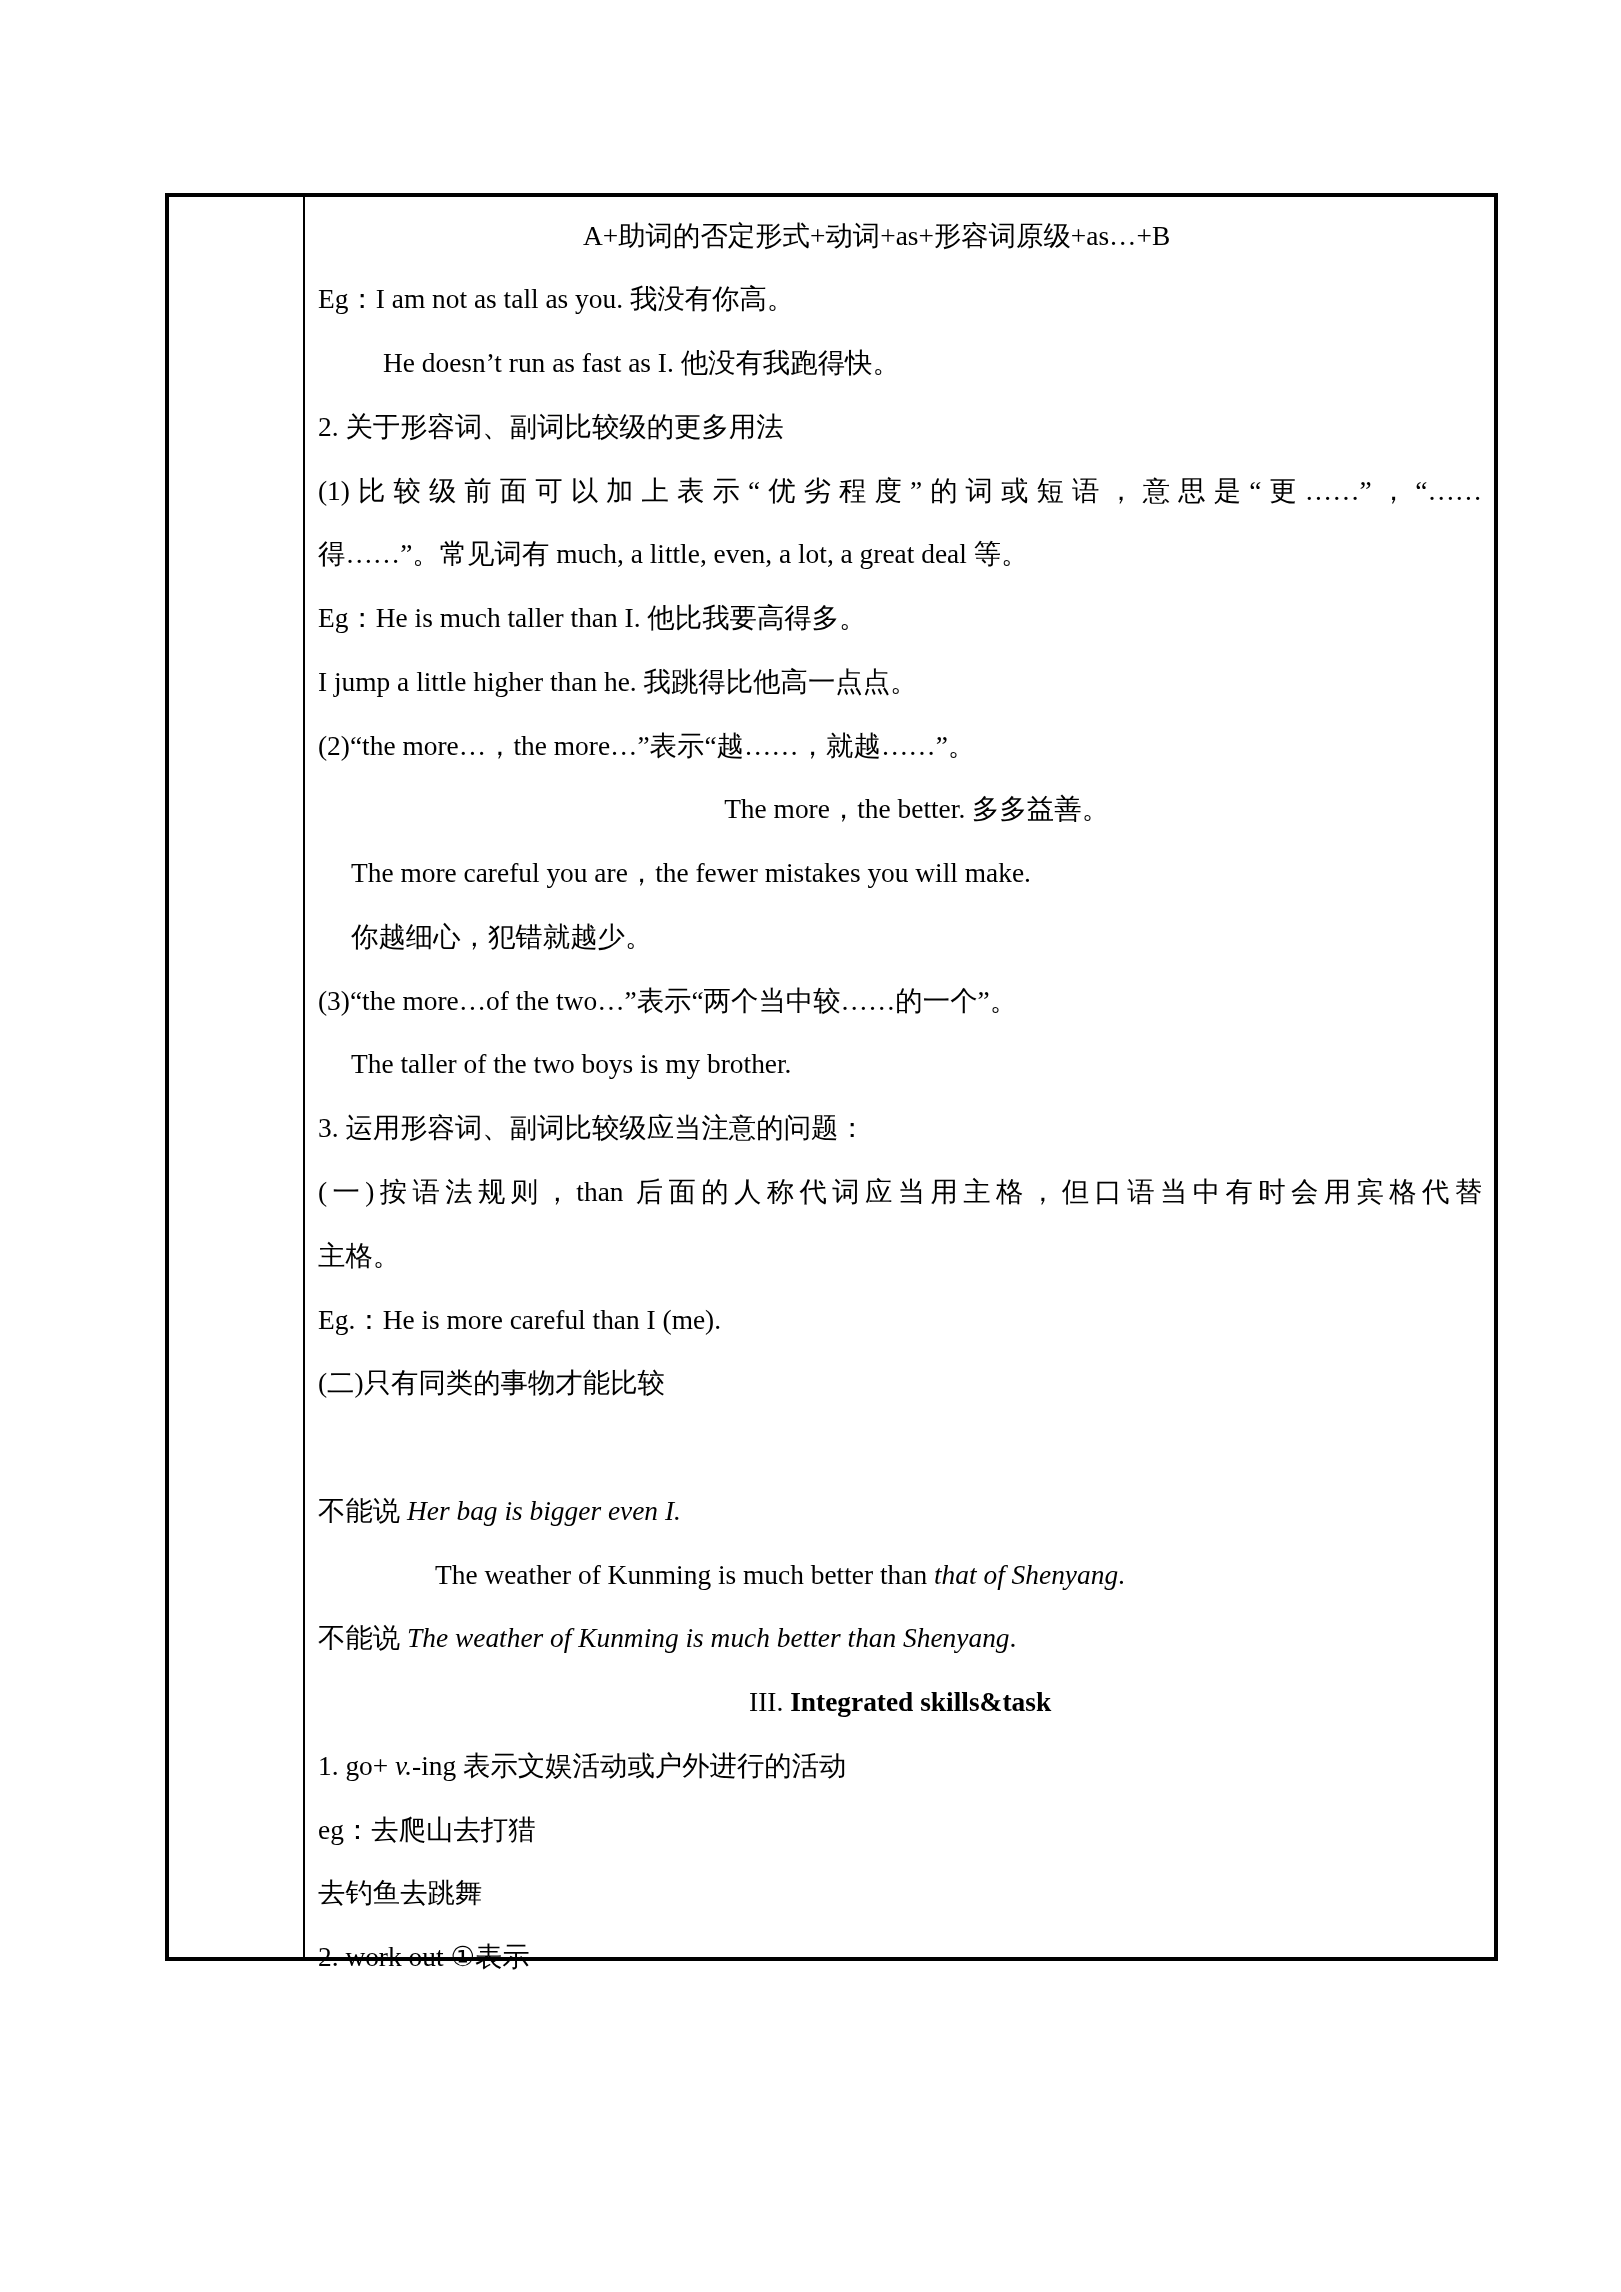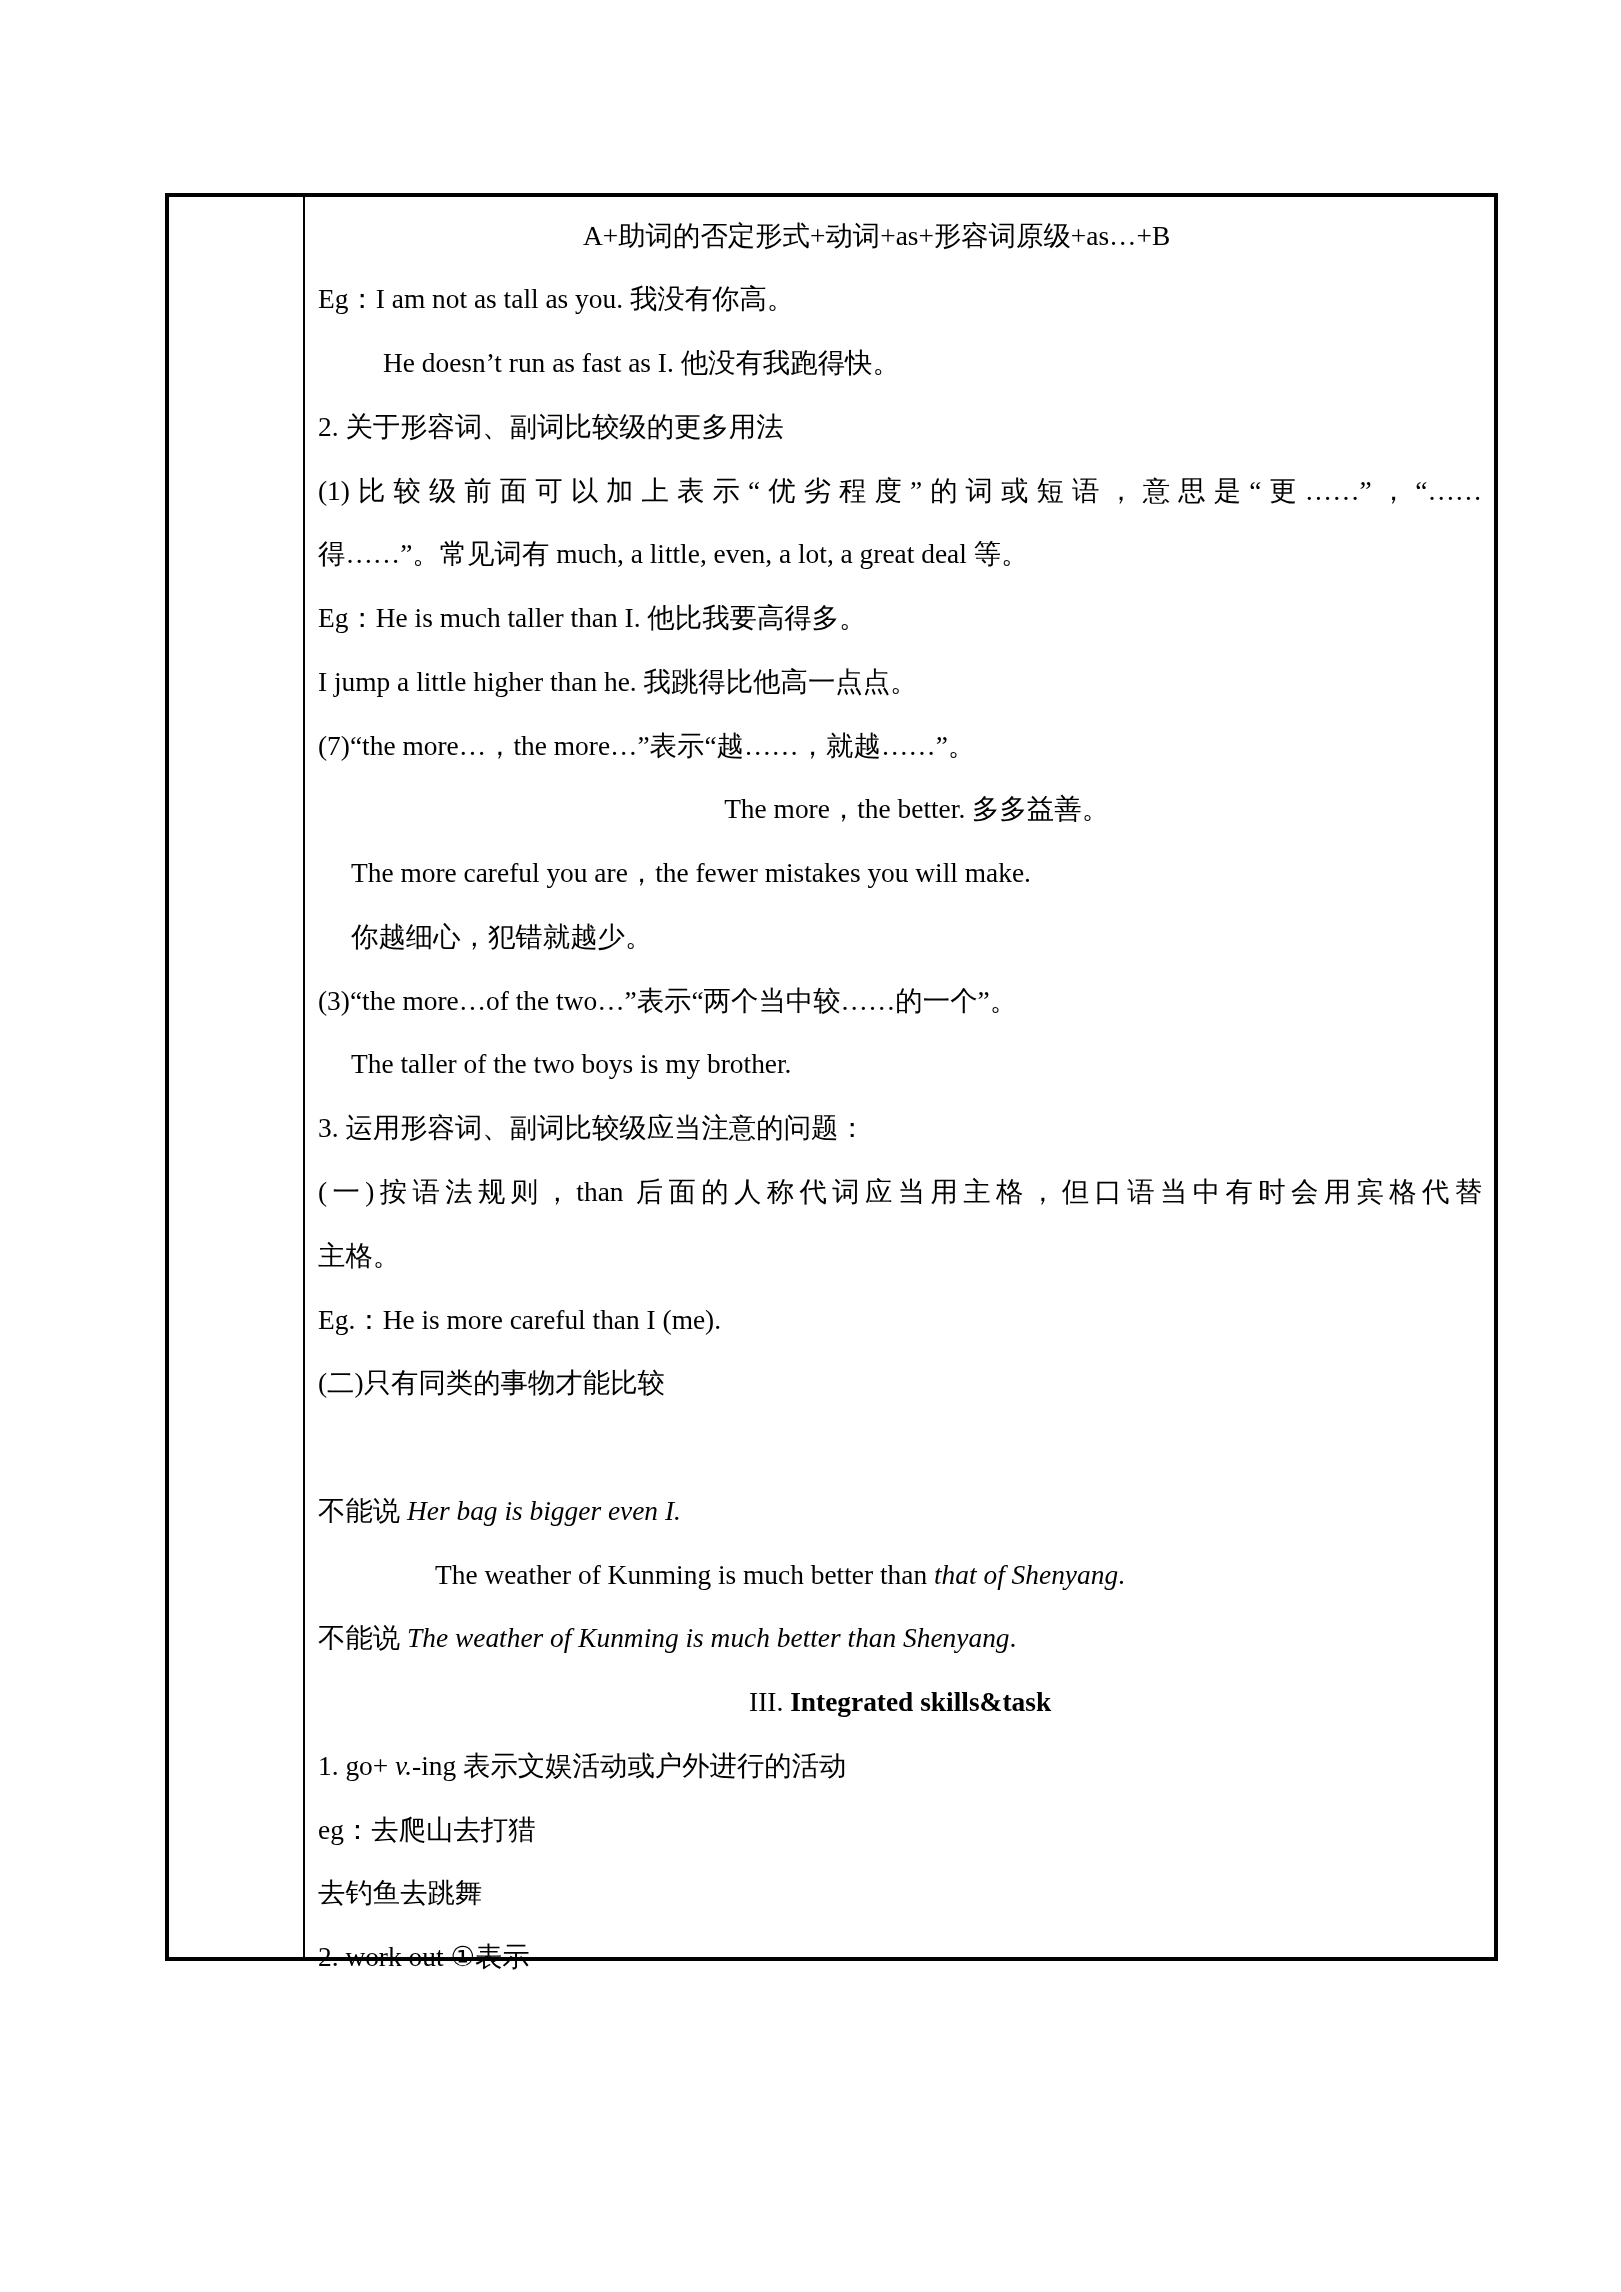--- a/index.html
+++ b/index.html
@@ -23,21 +23,21 @@
   <div class="left-col"></div>
   <div class="content" id="content">
       <div class="line" style="top: 19.6px; left: 265px;"><span>A+助词的否定形式+动词+as+形容词原级+as…+B</span></div>
       <div class="line" style="top: 83px; left: 0px;"><span>Eg：I am not as tall as you.  我没有你高。</span></div>
       <div class="line" style="top: 147px; left: 65px;"><span>He doesn’t run as fast as I.  他没有我跑得快。</span></div>
       <div class="line" style="top: 211px; left: 0px;"><span>2. 关于形容词、副词比较级的更多用法</span></div>
       <div class="line justify" style="top: 275px; left: 0px;"><span>(1)比较级前面可以加上表示“优劣程度”的词或短语，意思是“更……”，“……</span></div>
       <div class="line" style="top: 338px; left: 0px;"><span>得……”。常见词有 much, a little, even, a lot, a great deal 等。</span></div>
       <div class="line" style="top: 402px; left: 0px;"><span>Eg：He is much taller than I.  他比我要高得多。</span></div>
       <div class="line" style="top: 466px; left: 0px;"><span>I jump a little higher than he.  我跳得比他高一点点。</span></div>
-      <div class="line" style="top: 530px; left: 0px;"><span>(7)“the more…，the more…”表示“越……，就越……”。</span></div>
+      <div class="line" style="top: 530px; left: 0px;"><span>(2)“the more…，the more…”表示“越……，就越……”。</span></div>
       <div class="line" style="top: 593px; left: 33px; text-align: center;"><span>The more，the better.  多多益善。</span></div>
       <div class="line" style="top: 657px; left: 33px;"><span>The more careful you are，the fewer mistakes you will make.</span></div>
       <div class="line" style="top: 721px; left: 33px;"><span>你越细心，犯错就越少。</span></div>
       <div class="line" style="top: 785px; left: 0px;"><span>(3)“the more…of the two…”表示“两个当中较……的一个”。</span></div>
       <div class="line" style="top: 848px; left: 33px;"><span>The taller of the two boys is my brother.</span></div>
       <div class="line" style="top: 912px; left: 0px;"><span>3.  运用形容词、副词比较级应当注意的问题：</span></div>
       <div class="line justify" style="top: 976px; left: 0px;"><span>(一)按语法规则，than 后面的人称代词应当用主格，但口语当中有时会用宾格代替</span></div>
       <div class="line" style="top: 1040px; left: 0px;"><span>主格。</span></div>
       <div class="line" style="top: 1104px; left: 0px;"><span>Eg.：He is more careful than I (me).</span></div>
       <div class="line" style="top: 1167px; left: 0px;"><span>(二)只有同类的事物才能比较</span></div>

